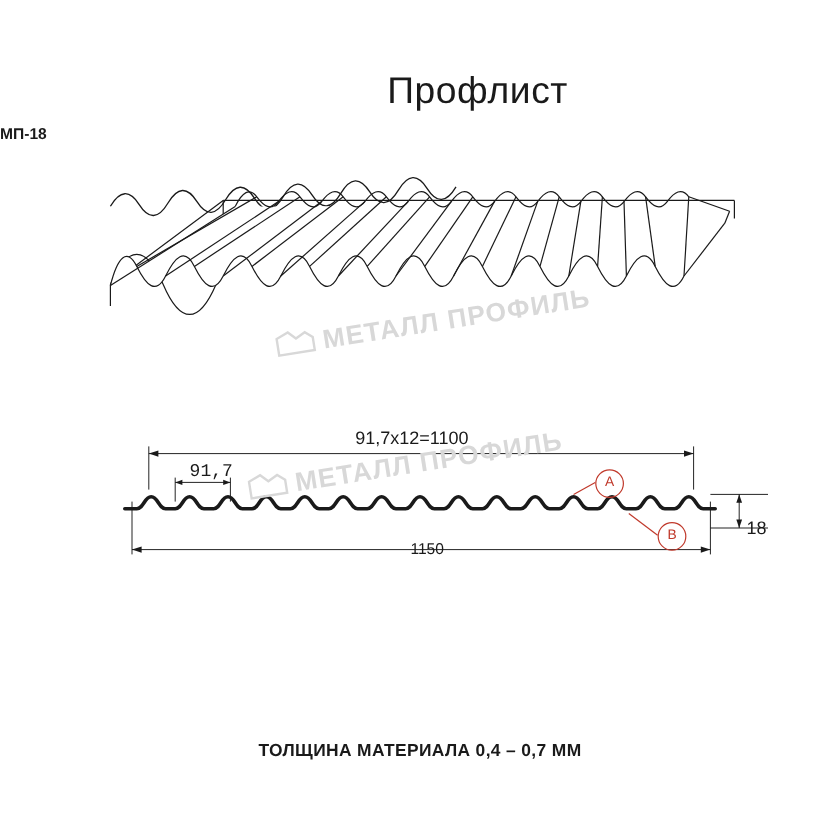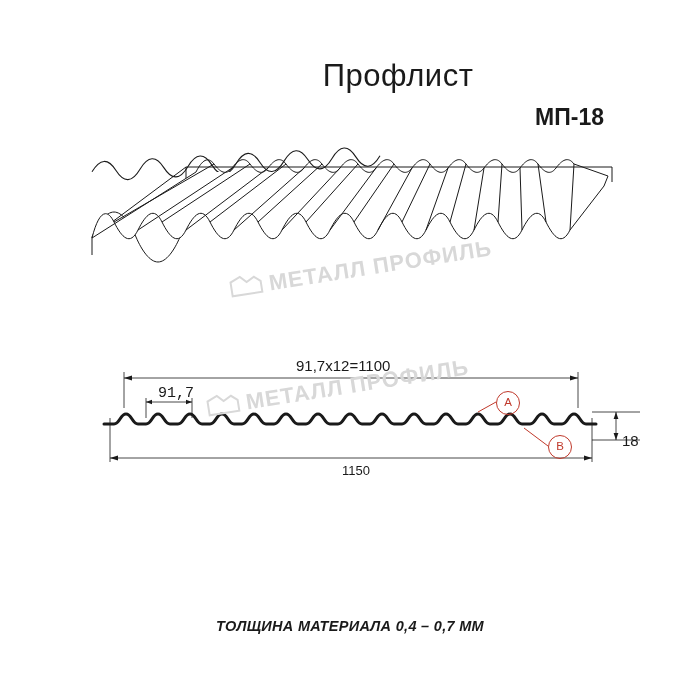--- a/index.html
+++ b/index.html
@@ -29,51 +29,50 @@
     font-weight: normal;
     letter-spacing: 0.5px;
     color: #1a1a1a;
     padding-left: 48px;
   }
   .subtitle {
     position: absolute;
     top: 104px;
     left: 0;
     width: 604px;
-    text-align: right;
-    font-size: 23px;
+    text-align: left;
+    font-size: 13px;
     font-weight: bold;
     color: #1a1a1a;
   }
   .footer {
     position: absolute;
     top: 618px;
     left: 0;
     width: 700px;
     text-align: center;
     font-size: 14.5px;
     font-weight: bold;
     letter-spacing: 0.3px;
     color: #1a1a1a;
-    font-style: italic;
   }
   .svg-layer {
     position: absolute;
     top: 0;
     left: 0;
   }
   .label {
     position: absolute;
     font-size: 15px;
     color: #1a1a1a;
     white-space: nowrap;
   }
   .label-top { top: 357px; left: 296px; }
   .label-pitch { top: 385px; left: 158px; font-family: Liberation Mono, monospace; }
-  .label-total { top: 463px; left: 342px; font-size: 13px; }
+  .label-total { top: 450px; left: 342px; font-size: 13px; }
   .label-height { top: 432px; left: 622px; text-align: right; }
   .callout-a {
     position: absolute;
     top: 391px;
     left: 496px;
     width: 22px;
     height: 22px;
     border: 1.4px solid #c0392b;
     border-radius: 50%;
     color: #c0392b;

